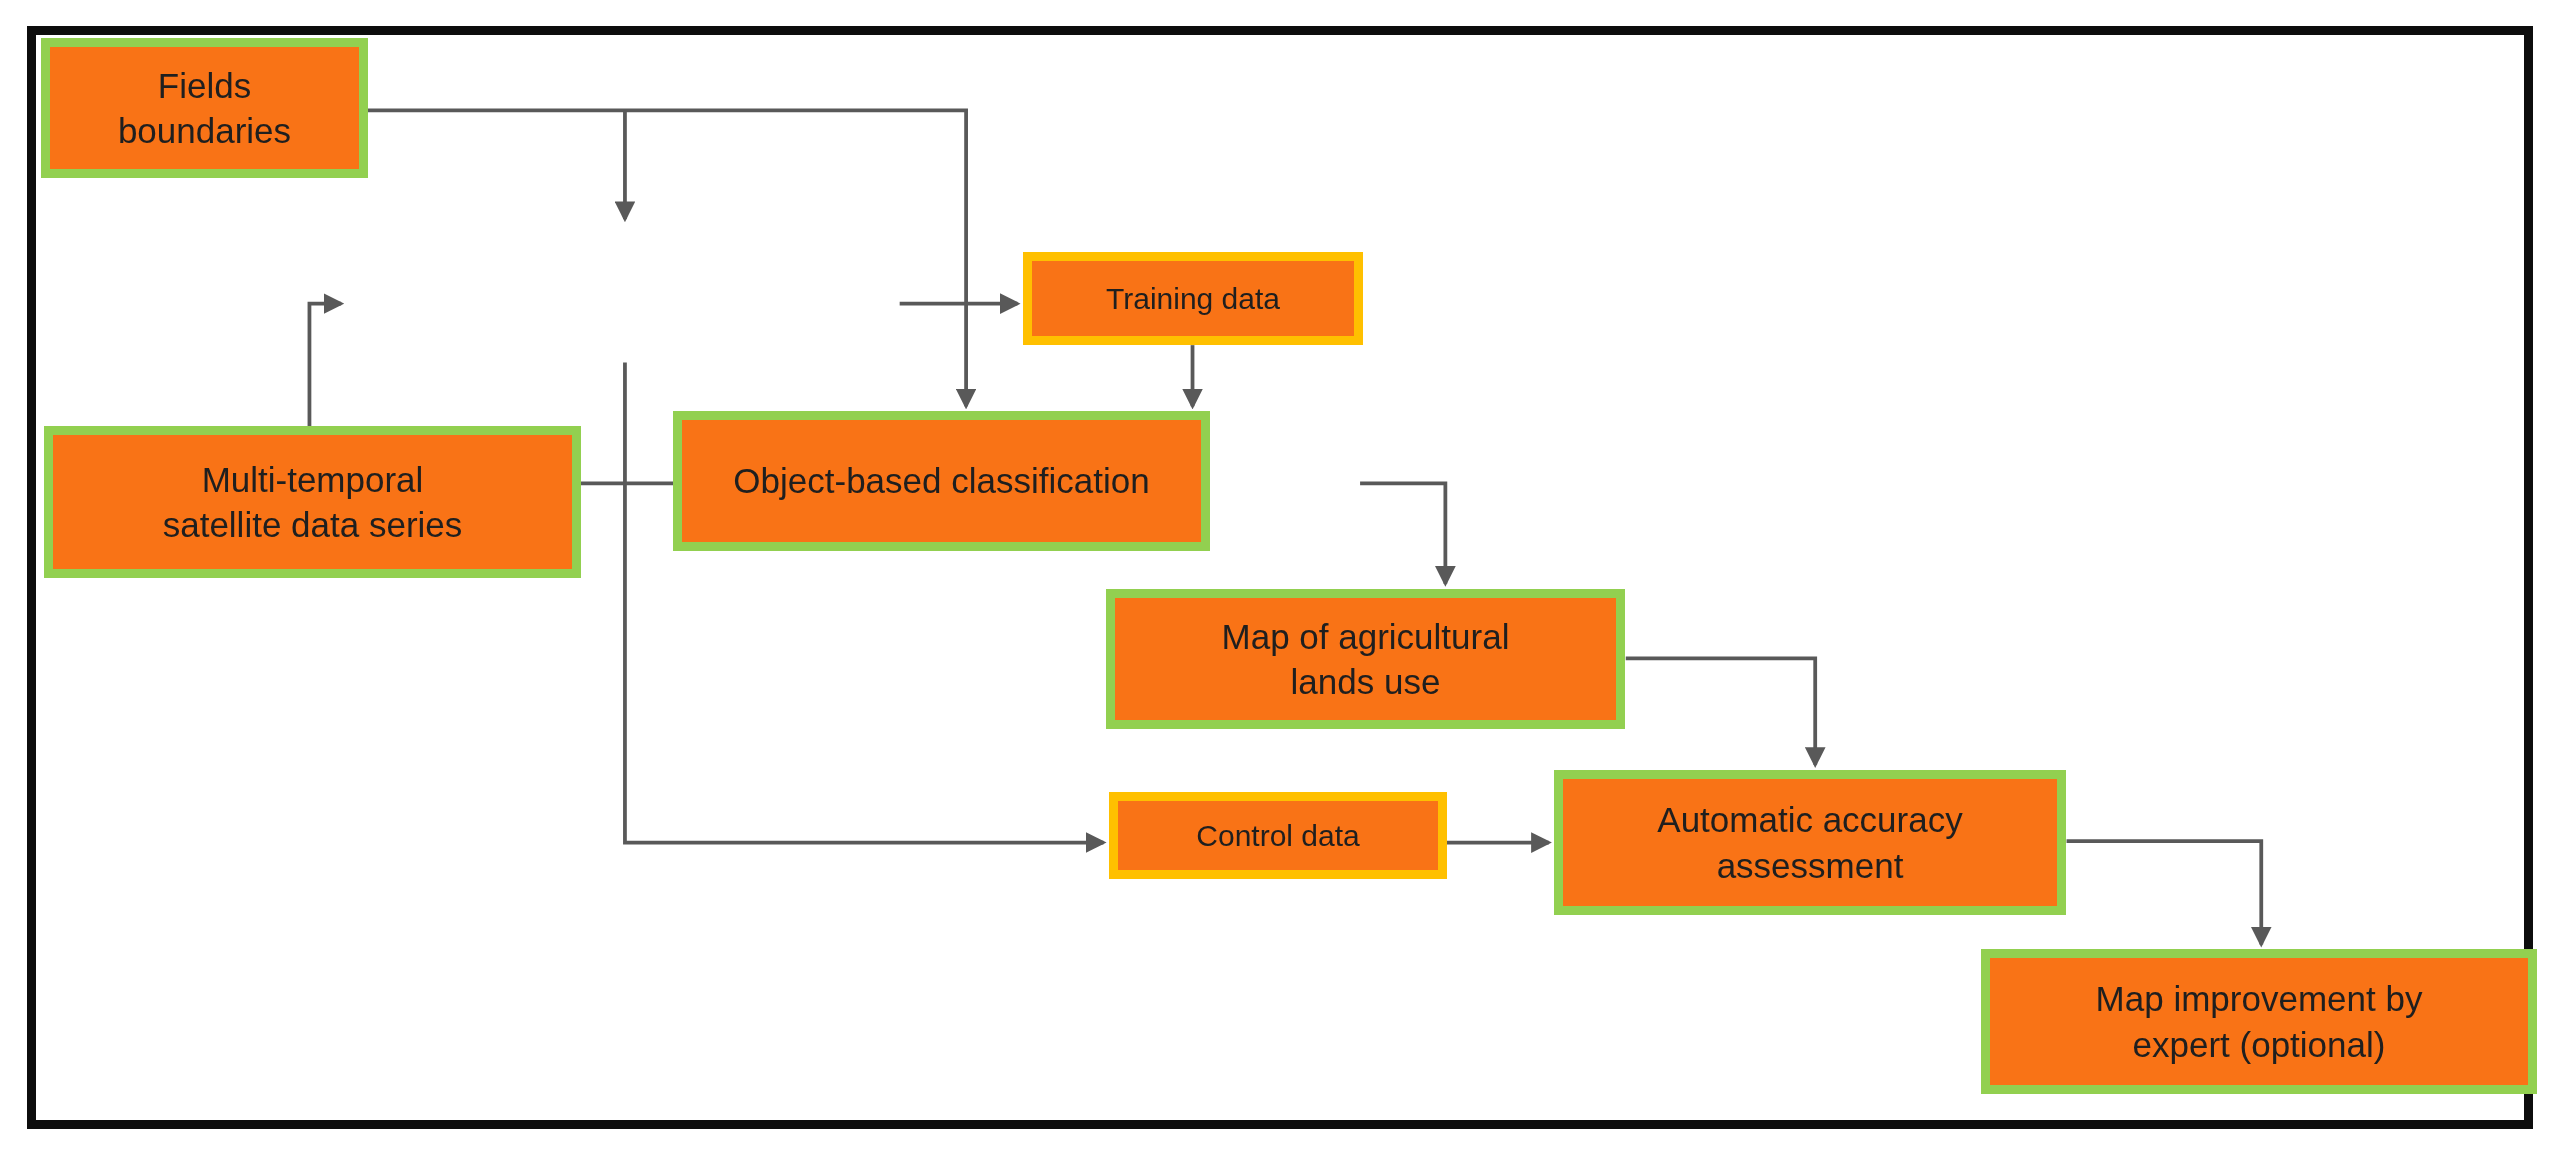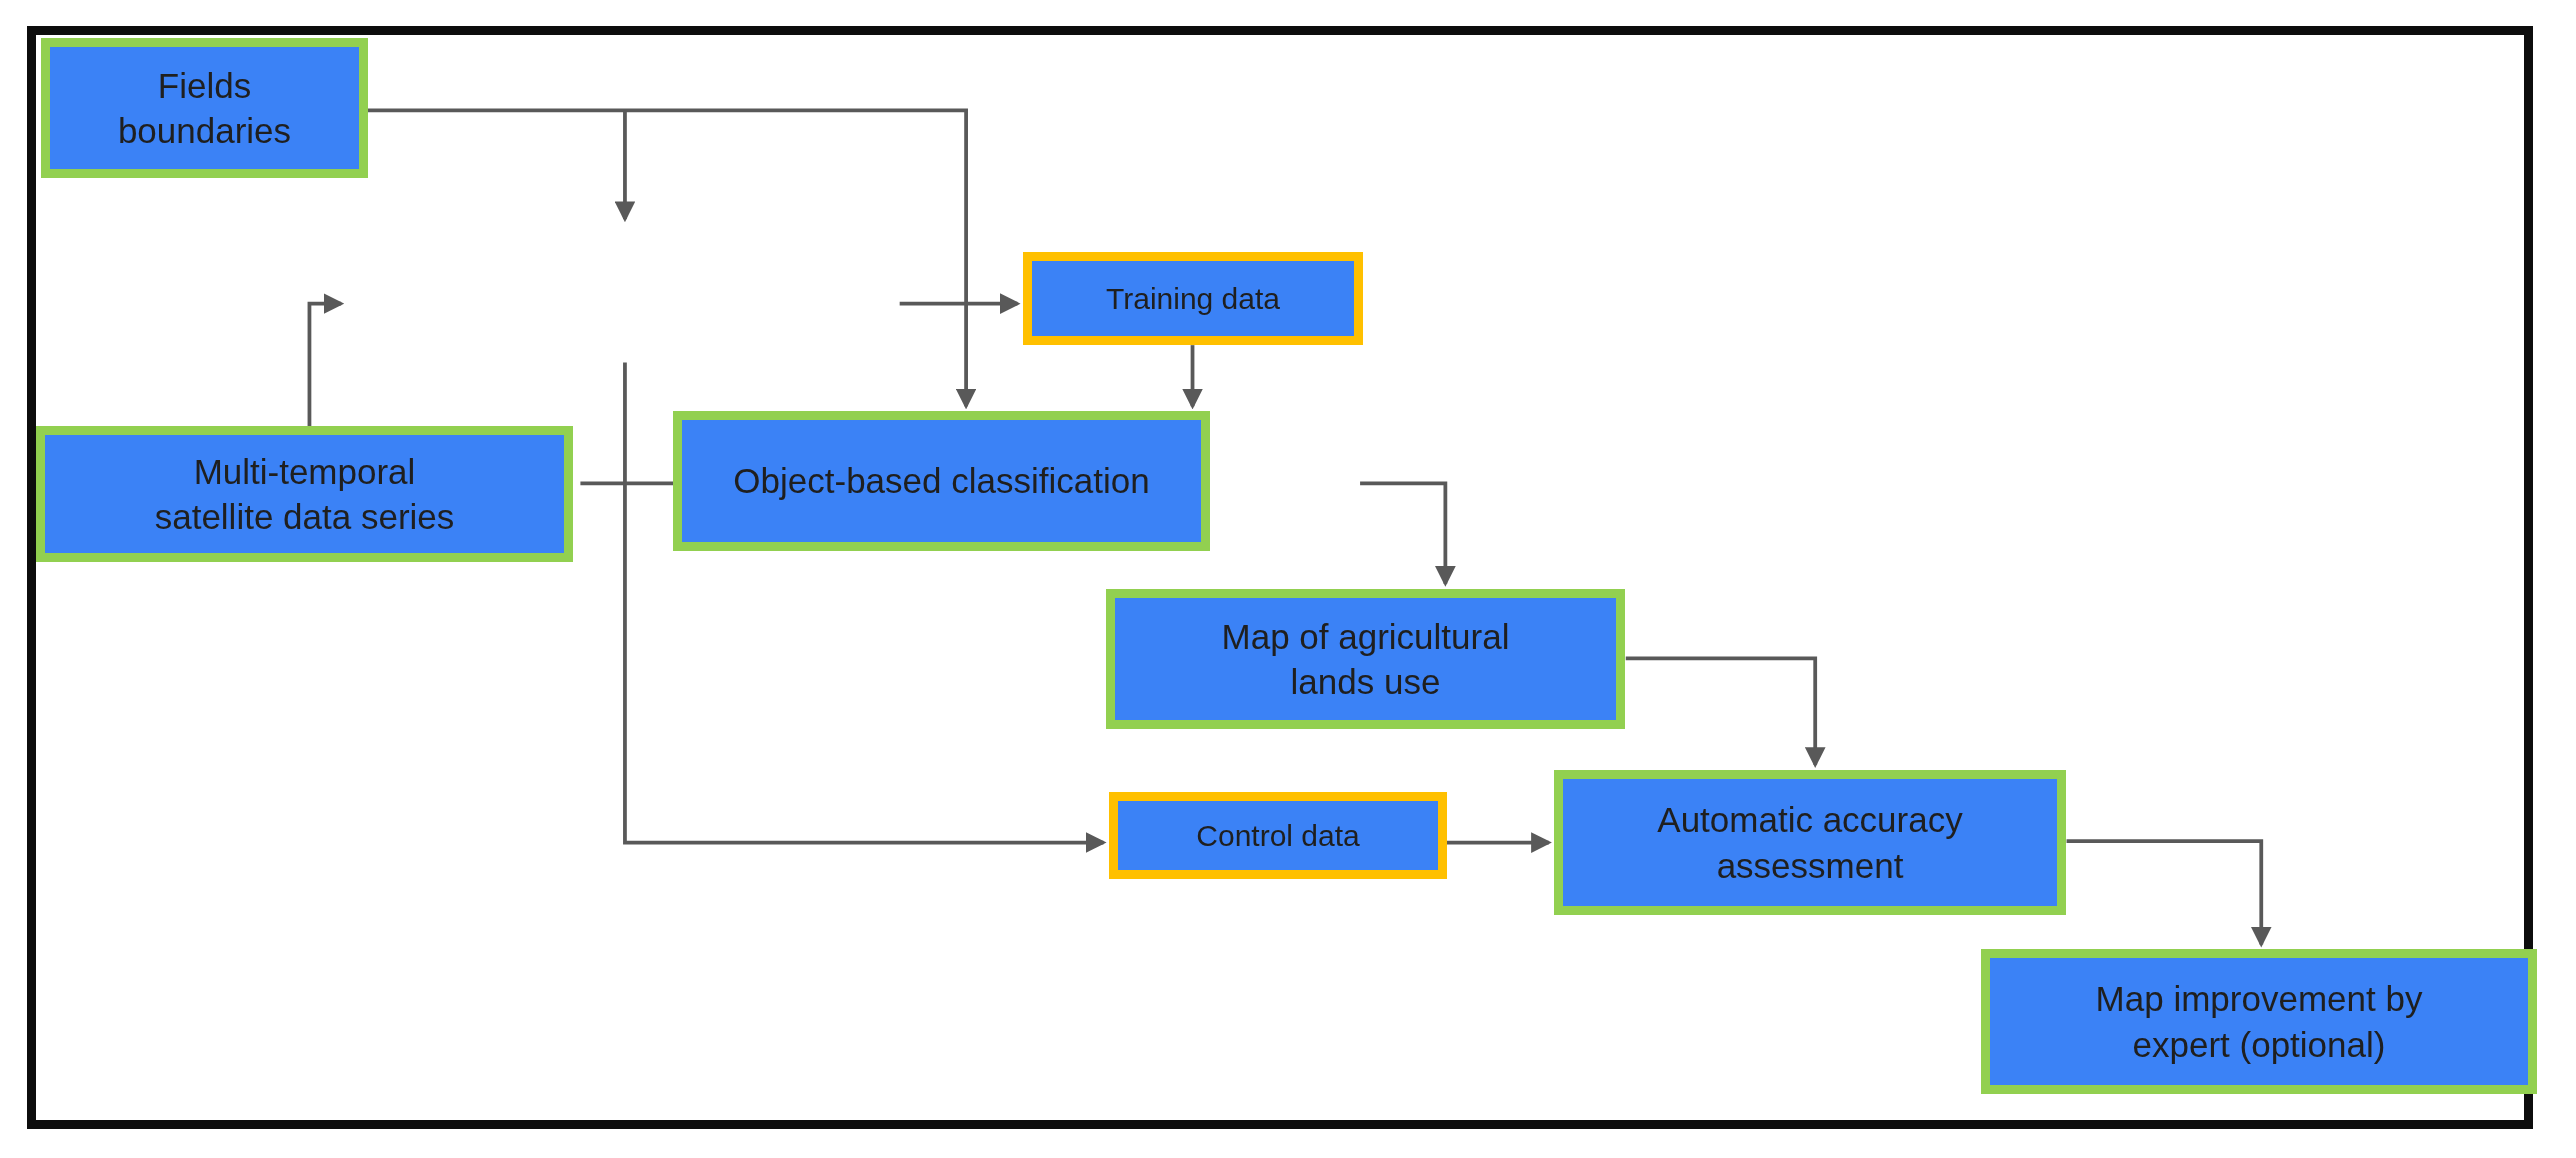--- a/index.html
+++ b/index.html
@@ -19,21 +19,21 @@
     box-sizing: border-box;
     background: transparent;
   }
   .arrows {
     position: absolute;
     left: 0; top: 0;
   }
   .node {
     position: absolute;
     box-sizing: border-box;
-    background: #3b82f6;
+    background: #f97316;
     display: flex;
     align-items: center;
     justify-content: center;
     text-align: center;
     color: #1f1f1f;
     z-index: 2;
   }
   .node.process { border: 9.8px solid #92d050; font-size: 35px; }
   .node.data    { border: 9.8px solid #ffc000; font-size: 30px; }
   .node .lbl {
@@ -73,21 +73,21 @@
   <div class="node process" style="left:41px; top:38px; width:327px; height:140px;">
     <span class="lbl">Fields
 boundaries</span>
   </div>
 
 
   <div class="node data" style="left:1023px; top:252px; width:340px; height:93px;">
     <span class="lbl">Training data</span>
   </div>
 
-  <div class="node process" style="left:36px; top:426px; width:537px; height:136px;">
+  <div class="node process" style="left:44px; top:426px; width:537px; height:152px;">
     <span class="lbl">Multi-temporal
 satellite data series</span>
   </div>
 
   <div class="node process" style="left:673px; top:411px; width:537px; height:140px;">
     <span class="lbl">Object-based classification</span>
   </div>
 
   <div class="node process" style="left:1106px; top:589px; width:519px; height:140px;">
     <span class="lbl">Map of agricultural

